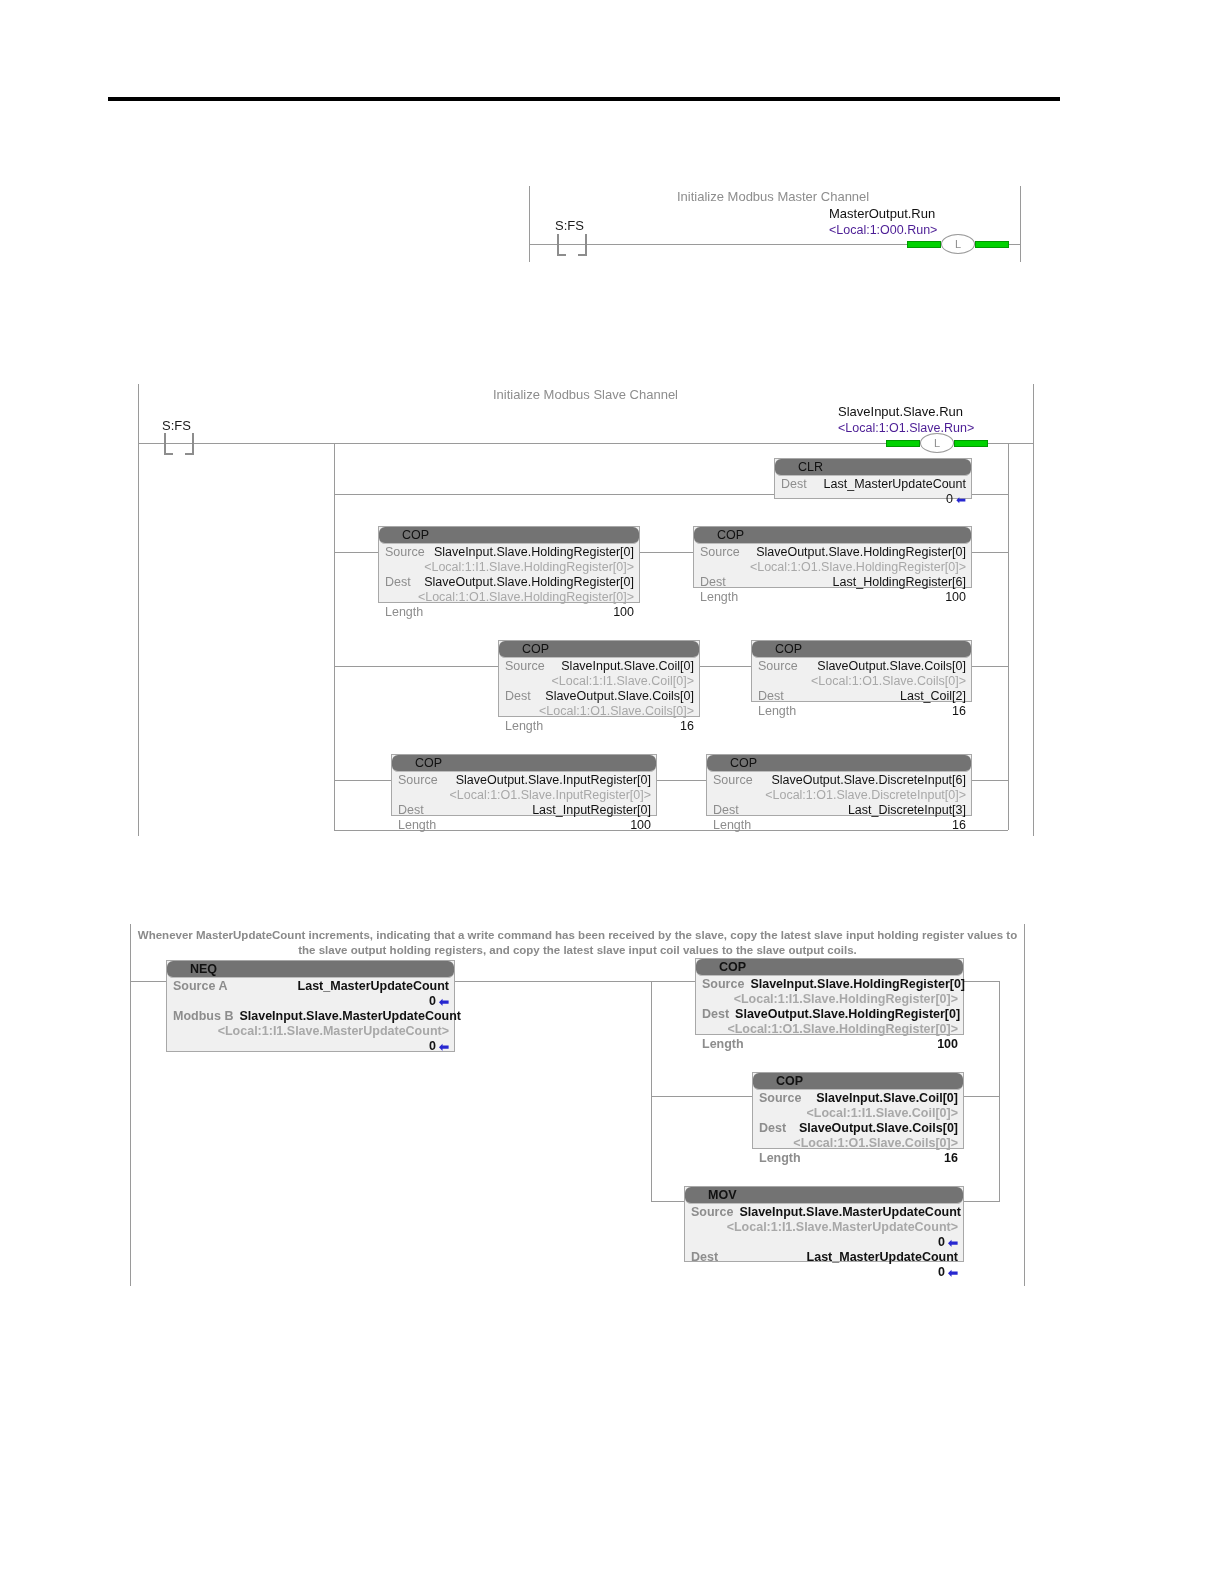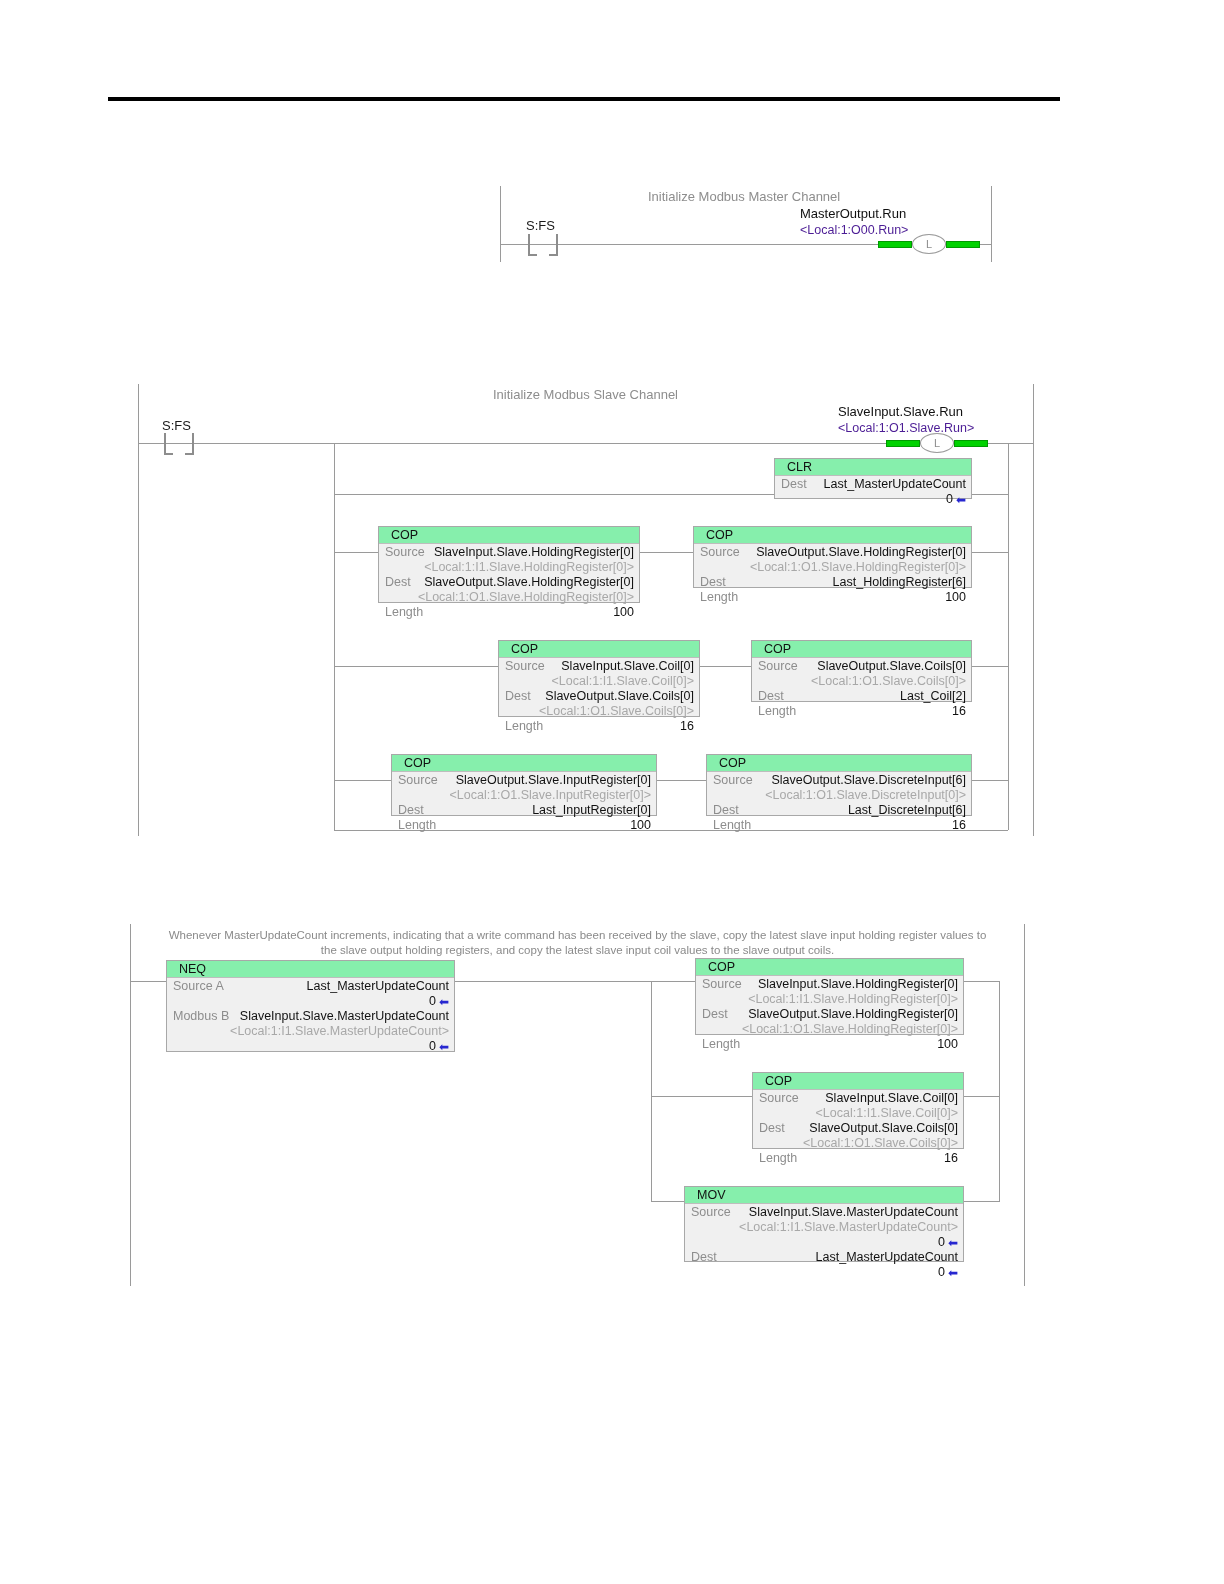--- a/index.html
+++ b/index.html
@@ -75,25 +75,26 @@
   
   .blk{
     position:absolute;
     background:#f0f0f0;
     border:1px solid #a8a8a8;
     box-sizing:border-box;
     box-shadow:0 0 0 0 transparent;
   }
   .blk .bhead{
     height:17px;line-height:17px;
-    background:#86efac;
+    background:#737373;
     border-bottom:1px solid #bdbdbd;
-    padding-left:12px;
+    padding-left:23px;
     font-size:12.5px;color:#111;
     box-sizing:border-box;
+    border-radius:6px;
   }
   .blk .bbody{padding:1px 5px 3px 6px;}
   .row{
     display:flex;align-items:baseline;
     font-size:12.5px;line-height:15px;
     white-space:nowrap;
   }
   .row .k{color:#8d8d8d;flex:0 0 auto;padding-right:6px;}
   .row .v{color:#111;flex:1 1 auto;text-align:right;}
   .row.sub .v{color:#a8a8a8;}
@@ -104,21 +105,21 @@
     transform:translateY(1px);
   }
 </style>
 </head>
 <body>
 
 <div class="page">
 
   <div class="header-rule"></div>
 
-  <div class="rung" style="left:500px;top:186px;width:416px;height:76px;">
+  <div class="rung" style="left:529px;top:186px;width:416px;height:76px;">
 
     <div class="rail v" style="left:0;top:0;height:76px;"></div>
 
     <div class="rail v" style="left:491px;top:0;height:76px;"></div>
 
     <div class="wire h" style="left:0;top:58px;width:491px;"></div>
 
     <div class="rung-title" style="left:148px;top:3px;">Initialize Modbus Master Channel</div>
 
     <div class="contact-label" style="left:26px;top:32px;">S:FS</div>
@@ -313,31 +314,31 @@
         <div class="row">
             <span class="k">Source</span>
             <span class="v">SlaveOutput.Slave.DiscreteInput[6]</span>
           </div>
         <div class="row sub">
             <span class="k"></span>
             <span class="v">&lt;Local:1:O1.Slave.DiscreteInput[0]&gt;</span>
           </div>
         <div class="row">
             <span class="k">Dest</span>
-            <span class="v">Last_DiscreteInput[6]</span>
+            <span class="v">Last_DiscreteInput[3]</span>
           </div>
         <div class="row">
             <span class="k">Length</span>
             <span class="v">16</span>
           </div>
       </div>
     </div>
   </div>
 
-  <div class="rung" style="left:130px;top:924px;width:895px;height:362px;">
+  <div class="rung" style="left:130px;top:924px;width:895px;height:362px;font-weight:bold;">
 
     <div class="rail v" style="left:0;top:0;height:362px;"></div>
     <div class="rail v" style="left:894px;top:0;height:362px;"></div>
 
     <div class="rung-comment" style="left:0px;top:4px;width:895px;">Whenever MasterUpdateCount increments, indicating that a write command has been received by the slave, copy the latest slave input holding register values to
 the slave output holding registers, and copy the latest slave input coil values to the slave output coils.</div>
 
     <div class="wire h" style="left:0;top:57px;width:36px;"></div>
 
     <div class="wire h" style="left:325px;top:57px;width:196px;"></div>

